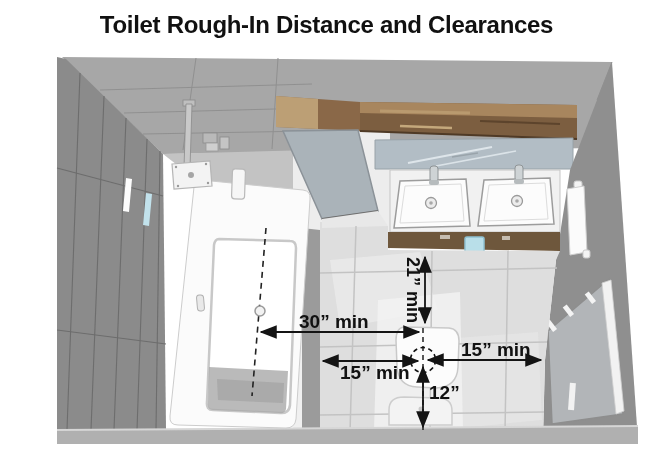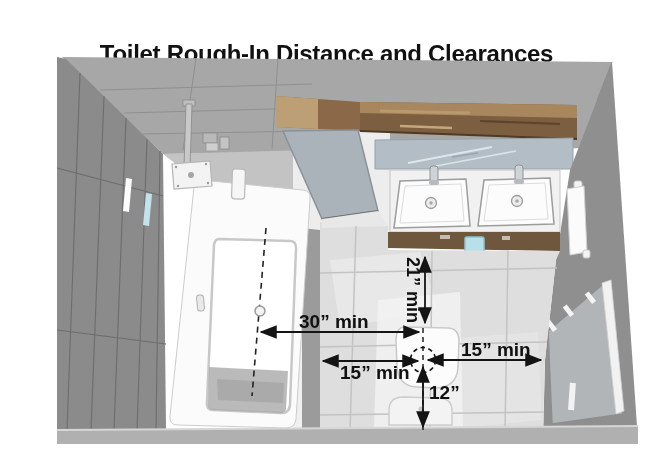--- a/index.html
+++ b/index.html
@@ -1,19 +1,19 @@
 <!DOCTYPE html>
 <html><head>
 <meta charset="utf-8">
 <style>
   html,body{margin:0;padding:0;background:#ffffff;}
   .stage{position:relative;width:653px;height:451px;background:#ffffff;overflow:hidden;
          font-family:"Liberation Sans",sans-serif;}
   .title{position:absolute;top:11px;left:0;width:100%;text-align:center;
-         font-size:24px;font-weight:700;color:#111;letter-spacing:-0.3px;margin-top:29px;}
+         font-size:24px;font-weight:700;color:#111;letter-spacing:-0.3px;}
   svg{position:absolute;top:0;left:0;}
   .dim-label{font-family:"Liberation Sans",sans-serif;font-weight:700;font-size:19px;fill:#111;}
   .dim-label-rot{font-family:"Liberation Sans",sans-serif;font-weight:700;font-size:18px;fill:#111;}
   .dimline{stroke:#141414;stroke-width:1.8;fill:none;}
   .grout-dark{stroke:#6d6d6d;stroke-width:1.1;}
   .grout-ceil{stroke:#909090;stroke-width:1;}
   .grout-floor{stroke:#c3c3c3;stroke-width:1.5;}
 </style>
 </head>
 <body>

